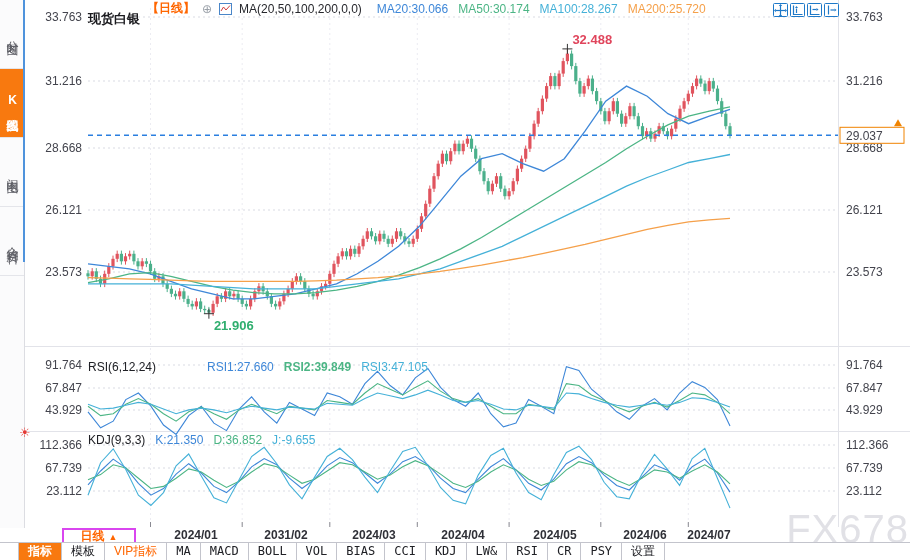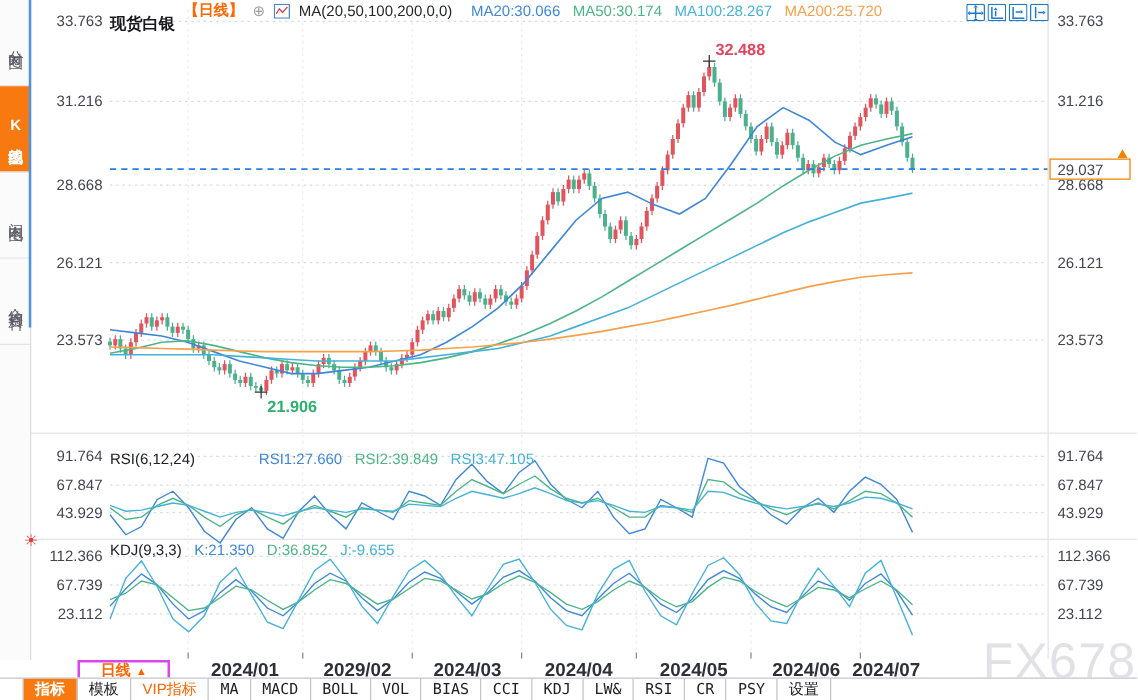--- a/index.html
+++ b/index.html
@@ -31,21 +31,21 @@
   
   .pane-head{position:absolute;left:88px;display:flex;gap:10px;align-items:center;z-index:6;white-space:nowrap;}
   .pane-head .param{color:#202126;}
   
   .sun{position:absolute;left:19px;top:425px;font-size:13px;color:#e53935;z-index:6;cursor:pointer;}
   
   .axis-row{position:absolute;left:0;top:528px;width:910px;height:14px;background:#fff;z-index:4;}
   .period-box{position:absolute;left:62px;top:0;width:70px;height:13px;border:2px solid #d946ef;
               display:flex;align-items:center;justify-content:center;gap:4px;color:#f60;font-weight:bold;cursor:pointer;background:#fff;}
   .period-box .tri{font-size:9px;}
-  .month-label{position:absolute;top:0;width:68px;text-align:center;font-weight:bold;color:#2f3037;font-size:15px;}
+  .month-label{position:absolute;top:0;width:68px;text-align:center;font-weight:bold;color:#2f3037;font-size:12px;}
   
   .watermark{position:absolute;right:1px;bottom:8px;font-size:40px;font-weight:normal;color:#dcdce2;letter-spacing:1px;z-index:5;opacity:.85;}
   
   .toolbar{position:absolute;left:0;bottom:0;width:910px;height:17px;border-top:1px solid #c3c4cc;display:flex;background:#fff;z-index:6;}
   .tb-spacer{width:18px;border-right:1px solid #c3c4cc;}
   .tb-btn{padding:0 9px;line-height:17px;border-right:1px solid #c3c4cc;color:#202126;cursor:pointer;white-space:nowrap;}
   .tb-btn.mono{font-family:"DejaVu Sans Mono","Liberation Mono",monospace;}
   .tb-btn.active{background:#f8790f;color:#fff;font-weight:bold;}
   .tb-btn.vip{color:#f60;}
 </style>
@@ -500,21 +500,21 @@
         <path d="M4.5,2.5V11.5" fill="none" stroke="#1e79c8" stroke-width="1.2"></path>
         <path d="M6.5,7h4" fill="none" stroke="#1e79c8" stroke-width="1.2"></path>
         <path d="M12.5,7l-2,-1.5v3z" fill="#1e79c8" stroke="none" stroke-width="1.2"></path>
       </svg>
     </div>
 
   <div class="pane-head" style="top:360px;gap:7px;">
     <span class="param">RSI(6,12,24)</span>
     <span id="rsiLabels" style="display:flex;gap:10px;">
         <span style="color: rgb(62, 135, 216); margin-left: 44px;">RSI1:27.660</span>
-        <span style="color: rgb(76, 181, 133);">RSI2:39.849</span>
+        <span style="color: rgb(76, 181, 133); font-weight: bold;">RSI2:39.849</span>
         <span style="color: rgb(69, 177, 216);">RSI3:47.105</span>
       </span>
   </div>
 
   <div class="pane-head" style="top:433px;">
     <span class="param">KDJ(9,3,3)</span>
     <span id="kdjLabels" style="display:flex;gap:10px;">
         <span style="color: rgb(62, 135, 216);">K:21.350</span>
         <span style="color: rgb(76, 181, 133);">D:36.852</span>
         <span style="color: rgb(69, 177, 216);">J:-9.655</span>
@@ -522,21 +522,21 @@
   </div>
 
   <div class="sun">☀</div>
 
   <div class="axis-row" id="axisRow">
     <div class="period-box">
       <span>日线</span>
       <span class="tri">▲</span>
     </div>
   <span class="month-label" style="left: 162px;">2024/01</span>
-      <span class="month-label" style="left: 252px;">2029/02</span>
+      <span class="month-label" style="left: 252px;">2031/02</span>
       <span class="month-label" style="left: 340px;">2024/03</span>
       <span class="month-label" style="left: 429px;">2024/04</span>
       <span class="month-label" style="left: 521px;">2024/05</span>
       <span class="month-label" style="left: 611px;">2024/06</span>
       <span class="month-label" style="left: 675px;">2024/07</span>
     </div>
 
   <div class="watermark">FX678</div>
 
   <div class="toolbar" id="toolbar">

